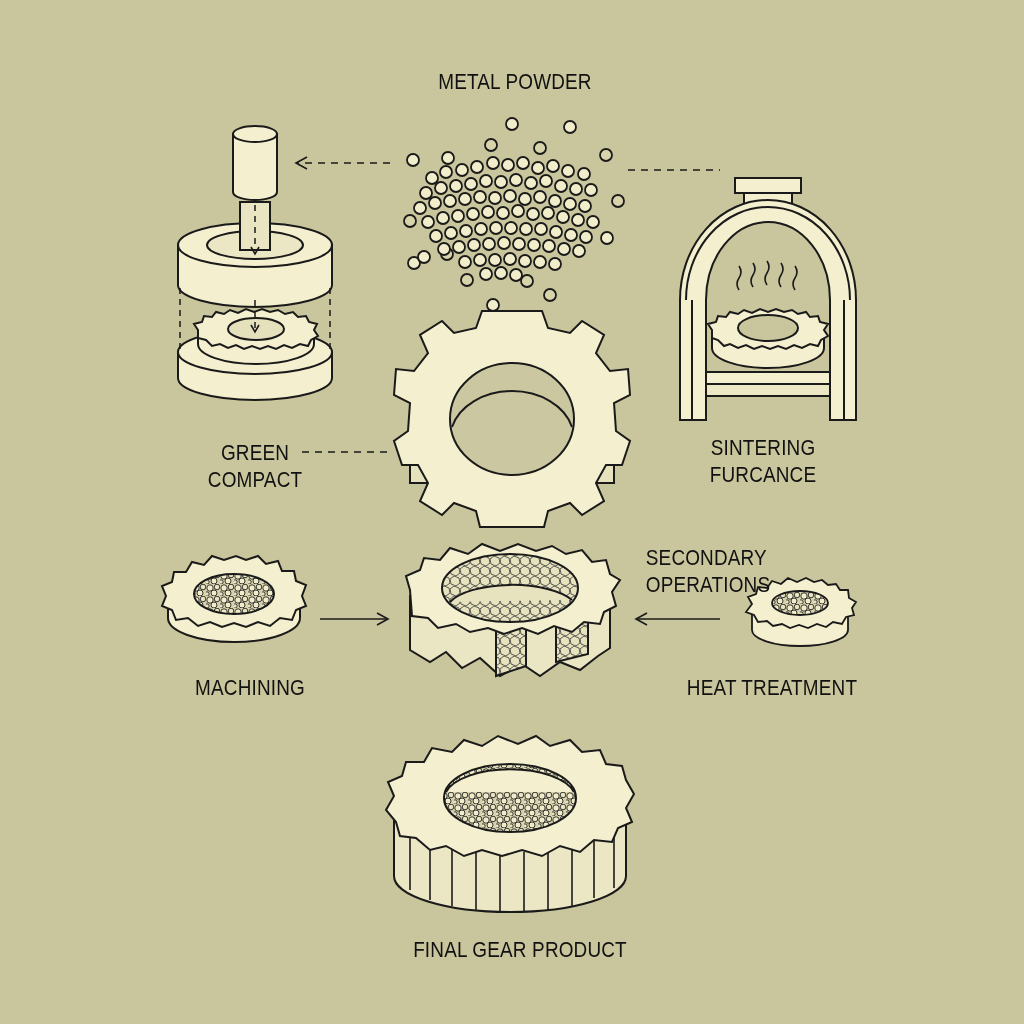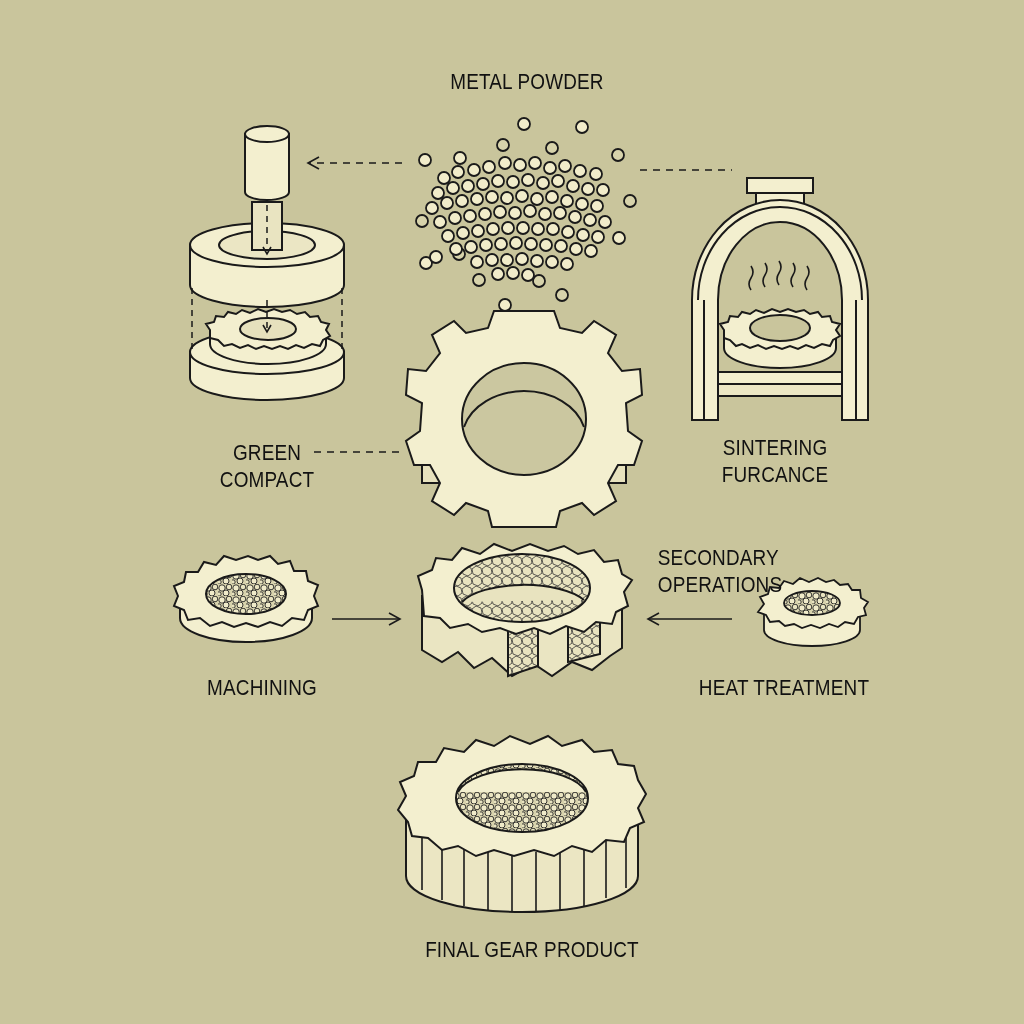--- a/index.html
+++ b/index.html
@@ -2,21 +2,21 @@
 <html><head>
 <meta charset="utf-8">
 <style>
   html, body { margin:0; padding:0; }
   body {
     width:1024px; height:1024px; overflow:hidden;
     background:#c9c59c;
     font-family:"Liberation Sans", "DejaVu Sans", sans-serif;
     position:relative;
   }
-  .canvas { position:absolute; left:12px; top:0; width:860px; height:1024px; }
+  .canvas { position:absolute; left:0; top:0; width:860px; height:1024px; }
   .label {
     position:absolute;
     color:#111;
     font-family:"Liberation Sans", sans-serif;
     font-size:22px;
     letter-spacing:0.2px;
     line-height:27px;
     text-align:center;
     transform:scaleX(0.86);
     transform-origin:center;

